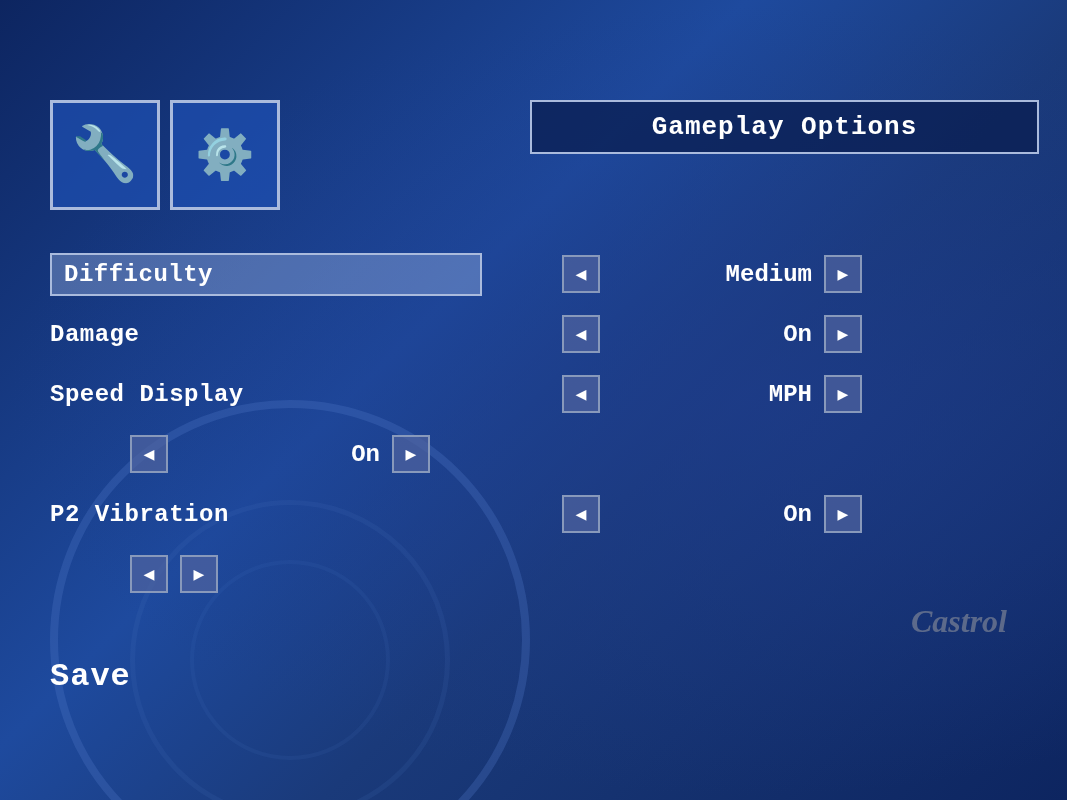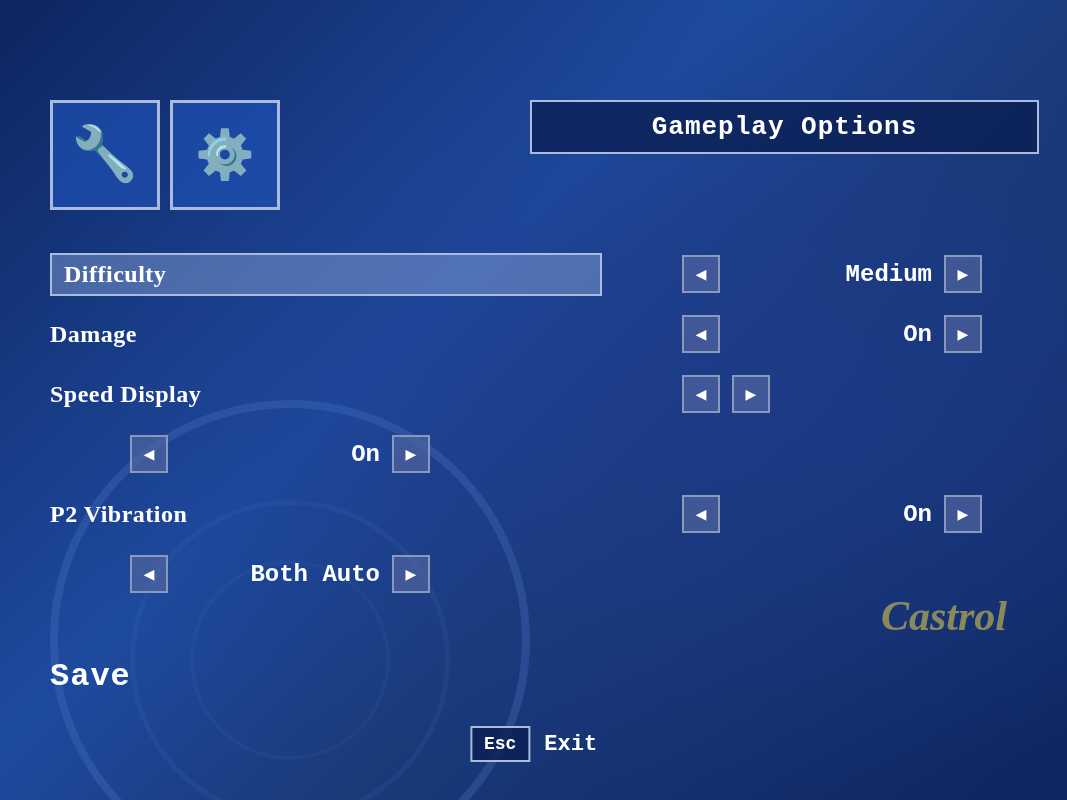--- a/index.html
+++ b/index.html
@@ -79,25 +79,25 @@
     }
 
     .option-row {
       display: flex;
       align-items: center;
       margin-bottom: 8px;
       height: 52px;
     }
 
     .option-label {
-      width: 552px;
+      width: 432px;
       font-size: 24px;
       font-weight: bold;
       color: #ffffff;
-      font-family: Liberation Serif, serif;
+      font-family: Liberation Mono, monospace;
       letter-spacing: 0.5px;
     }
 
     .option-label.highlighted {
       background: rgba(200, 220, 255, 0.3);
       border: 2px solid #aabbdd;
       padding: 6px 12px;
     }
 
     .option-control {
@@ -182,21 +182,21 @@
 </head>
 <body>
 
 <div class="bg"></div>
 
 <div class="deco-circle" style="width:480px;height:480px;bottom:-80px;left:50px;"></div>
 <div class="deco-circle" style="width:320px;height:320px;bottom:-20px;left:130px;border-width:5px;opacity:0.4;"></div>
 <div class="deco-circle" style="width:200px;height:200px;bottom:40px;left:190px;border-width:4px;opacity:0.35;"></div>
 
 <div style="position:absolute;bottom:160px;right:60px;z-index:1;opacity:0.5;">
-  <span style="font-size:42px;color:#fde047;font-family:serif;font-style:italic;font-weight:bold;margin-left:16px;">Castrol</span>
+  <span style="font-size:32px;color:#a3a3a3;font-family:serif;font-style:italic;font-weight:bold;margin-left:16px;">Castrol</span>
 </div>
 
 <div class="content">
 
   <div class="icons-area">
     <div class="icon-box">
       <span style="font-size:54px;">🔧</span>
     </div>
     <div class="icon-box">
       <span style="font-size:48px;">⚙️</span>
@@ -224,20 +224,21 @@
         <div class="arrow-btn">◀</div>
         <div class="option-value">On</div>
         <div class="arrow-btn">▶</div>
       </div>
     </div>
 
     <div class="option-row">
       <div class="option-label">Speed Display</div>
       <div class="option-control">
         <div class="arrow-btn">◀</div>
+        <div class="option-value">MPH</div>
         <div class="arrow-btn">▶</div>
       </div>
     </div>
 
     <div class="option-row">
       <div class="option-control">
         <div class="arrow-btn">◀</div>
         <div class="option-value">On</div>
         <div class="arrow-btn">▶</div>
       </div>
@@ -248,31 +249,24 @@
       <div class="option-control">
         <div class="arrow-btn">◀</div>
         <div class="option-value">On</div>
         <div class="arrow-btn">▶</div>
       </div>
     </div>
 
     <div class="option-row">
       <div class="option-control">
         <div class="arrow-btn">◀</div>
-        <div class="option-value">Both Auto</div>
         <div class="arrow-btn">▶</div>
       </div>
     </div>
 
   </div>
 
   <div class="save-area">
     <span class="save-label">Save</span>
   </div>
 
-  <div class="exit-area">
-    <div class="esc-box">
-      <span>Esc</span>
-    </div>
-    <span class="exit-label">Exit</span>
-  </div>
 
 </div>
 
 </body></html>

